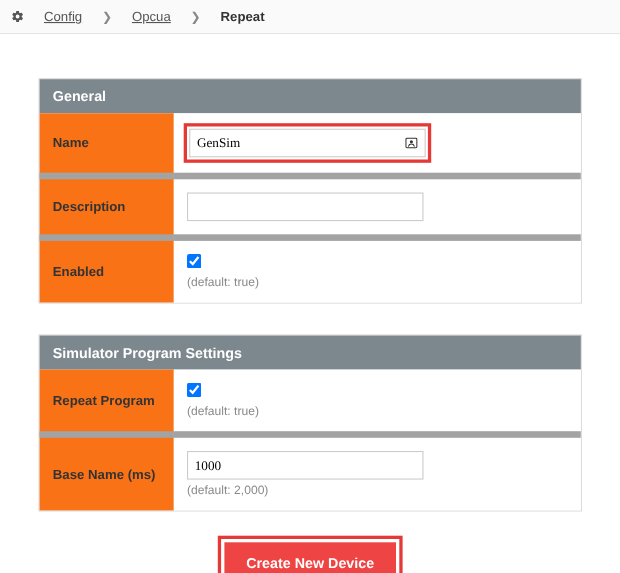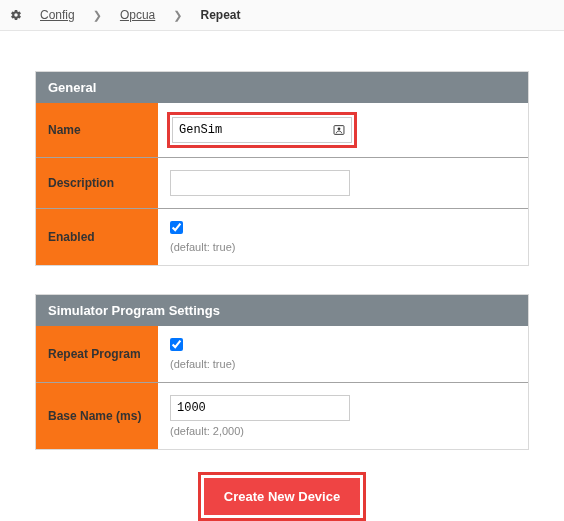--- a/index.html
+++ b/index.html
@@ -27,38 +27,38 @@
     .content { padding: 40px 35px 20px 35px; }
     .panel { border: 1px solid #d9d9d9; margin-bottom: 28px; background: #fff; }
     .panel-header {
       background: #7d878e;
       color: #fff;
       font-weight: 700;
       font-size: 13px;
       padding: 8px 12px;
     }
     table.form { width: 100%; border-collapse: collapse; }
-    table.form td { border-top: 1px solid #a3a3a3; padding: 12px 12px; vertical-align: middle; }
+    table.form td { border-top: 6px solid #a3a3a3; padding: 12px 12px; vertical-align: middle; }
     table.form tr:first-child td { border-top: none; }
     td.label-cell {
       width: 122px;
       background: #f97316;
       font-weight: 700;
       font-size: 12px;
       color: #333;
       vertical-align: middle;
     }
     td.field-cell { background: #fff; }
     .text-input {
-      width: 180px;
+      width: 215px;
       height: 26px;
       border: 1px solid #ccc;
       padding: 3px 6px;
       font-size: 12px;
-      font-family: Liberation Mono, monospace;
+      font-family: Liberation Serif, serif;
     }
     .input-wrap { position: relative; display: inline-block; }
     .hl-red { outline: 3px solid #e53935; outline-offset: 0; padding: 2px; display: inline-block; }
     .hl-name { padding: 2px 2px; }
     .contact-icon {
       position: absolute;
       right: 6px;
       top: 50%;
       transform: translateY(-50%);
       width: 14px; height: 14px;

